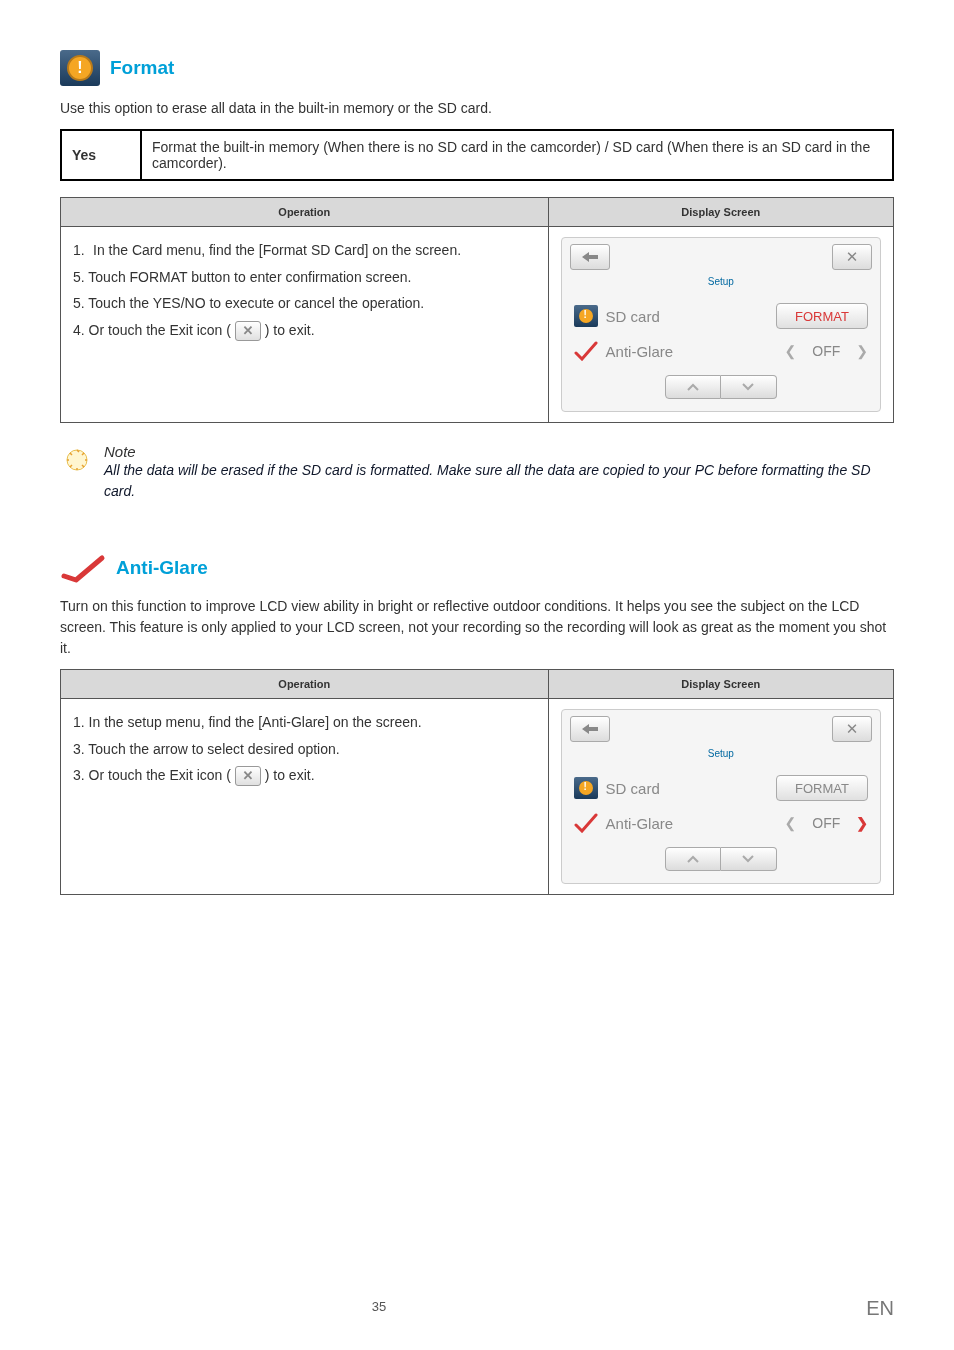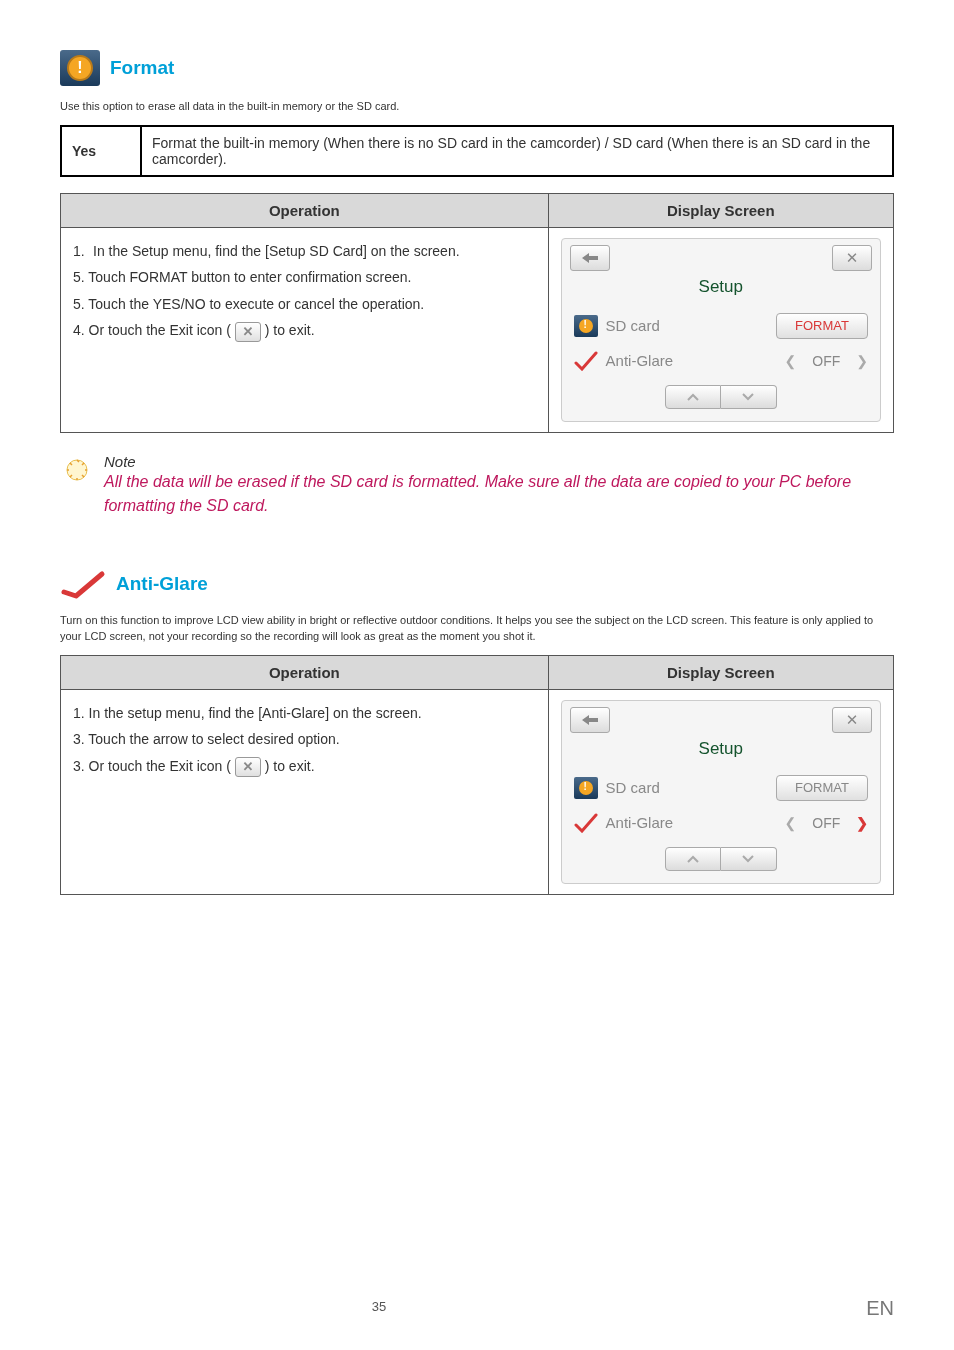--- a/index.html
+++ b/index.html
@@ -62,21 +62,21 @@
     width: 46px;
     height: 32px;
   }
   .icon-note {
     width: 34px;
     height: 34px;
     position: relative;
     flex-shrink: 0;
   }
   .intro-text {
-    font-size: 11px;
+    font-size: 14px;
     color: #333;
     margin-bottom: 10px;
     line-height: 1.5;
   }
   table.info-table {
     width: 100%;
     border-collapse: collapse;
     margin-bottom: 16px;
   }
   table.info-table td {
@@ -91,21 +91,21 @@
   }
   table.op-table {
     width: 100%;
     border-collapse: collapse;
     margin-bottom: 20px;
   }
   table.op-table th {
     border: 1px solid #555;
     background: #d9d9d9;
     padding: 8px;
-    font-size: 15px;
+    font-size: 11px;
     font-weight: bold;
     text-align: center;
   }
   table.op-table td {
     border: 1px solid #555;
     padding: 10px 12px;
     font-size: 14px;
     vertical-align: top;
   }
   .op-list {
@@ -147,22 +147,22 @@
     border: 1px solid #aaa;
     border-radius: 3px;
     display: flex;
     align-items: center;
     justify-content: center;
     color: #888;
     font-size: 15px;
   }
   .ds-title {
     text-align: center;
-    color: #14532d;
-    font-size: 17px;
+    color: #0369a1;
+    font-size: 10px;
     margin-bottom: 10px;
   }
   .ds-row {
     display: flex;
     align-items: center;
     justify-content: space-between;
     padding: 6px 4px;
     gap: 11px;
   }
   .ds-row-left {
@@ -259,23 +259,23 @@
     margin-bottom: 50px;
     align-items: flex-start;
   }
   .note-title {
     font-weight: normal;
     font-style: italic;
     font-size: 15px;
   }
   .note-text {
     font-style: italic;
-    font-size: 16px;
+    font-size: 14px;
     line-height: 1.5;
-    color: #be185d;
+    color: #0f172a;
   }
   .page-footer {
     position: absolute;
     bottom: 36px;
     left: 0;
     width: 758px;
     text-align: center;
     font-size: 13px;
     color: #555;
   }
@@ -310,21 +310,21 @@
   <tbody>
       <tr>
     <th style="width:480px;">Operation</th>
     <th>Display Screen</th>
   </tr>
   <tr>
     <td>
       <div class="op-list">
         <div style="display:flex;">
               <span style="width:20px;">1.</span>
-              <span style="flex:1;">In the Setup menu, find the [Setup SD Card] on the screen.</span>
+              <span style="flex:1;">In the Card menu, find the [Format SD Card] on the screen.</span>
             </div>
         <div>5.  Touch FORMAT button to enter confirmation screen.</div>
         <div>5.  Touch the YES/NO to execute or cancel the operation.</div>
         <div>
           <span>4.  Or touch the Exit icon ( </span>
           <span class="inline-exit">✕</span>
           <span> ) to exit.</span>
         </div>
       </div>
     </td>

